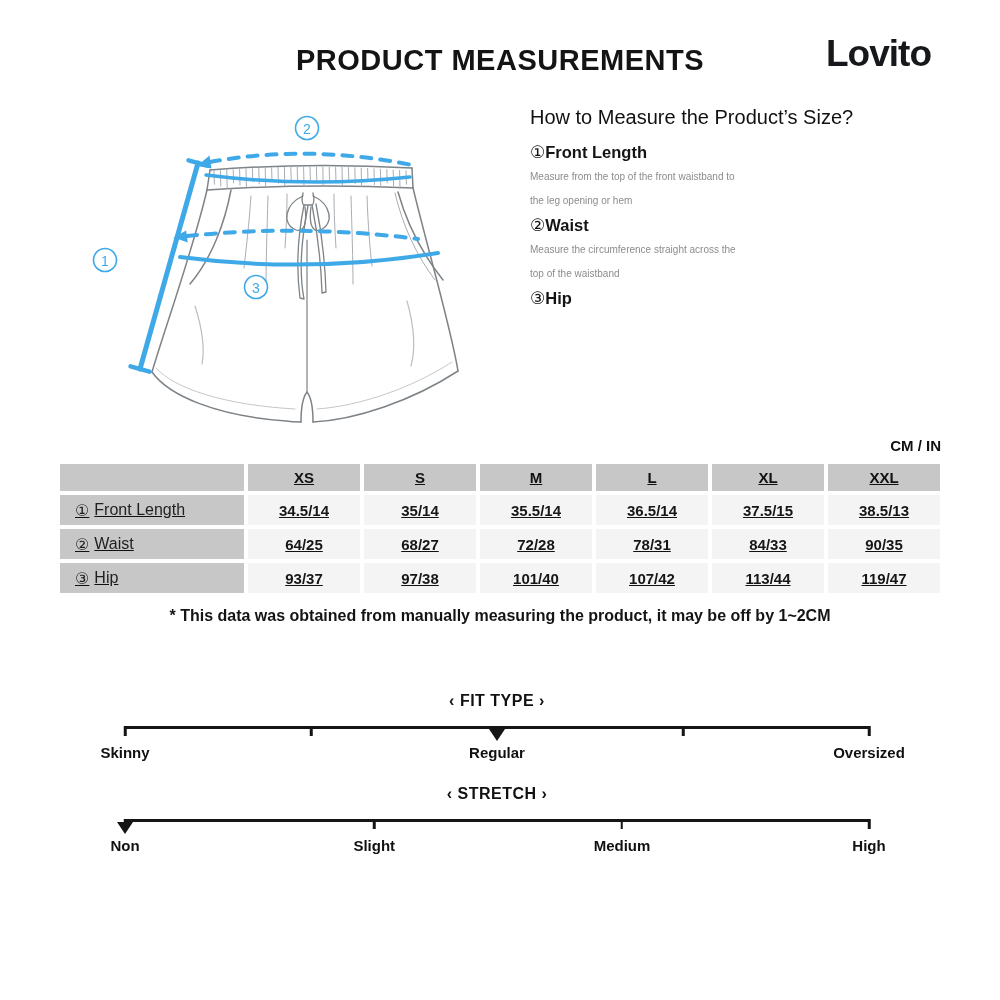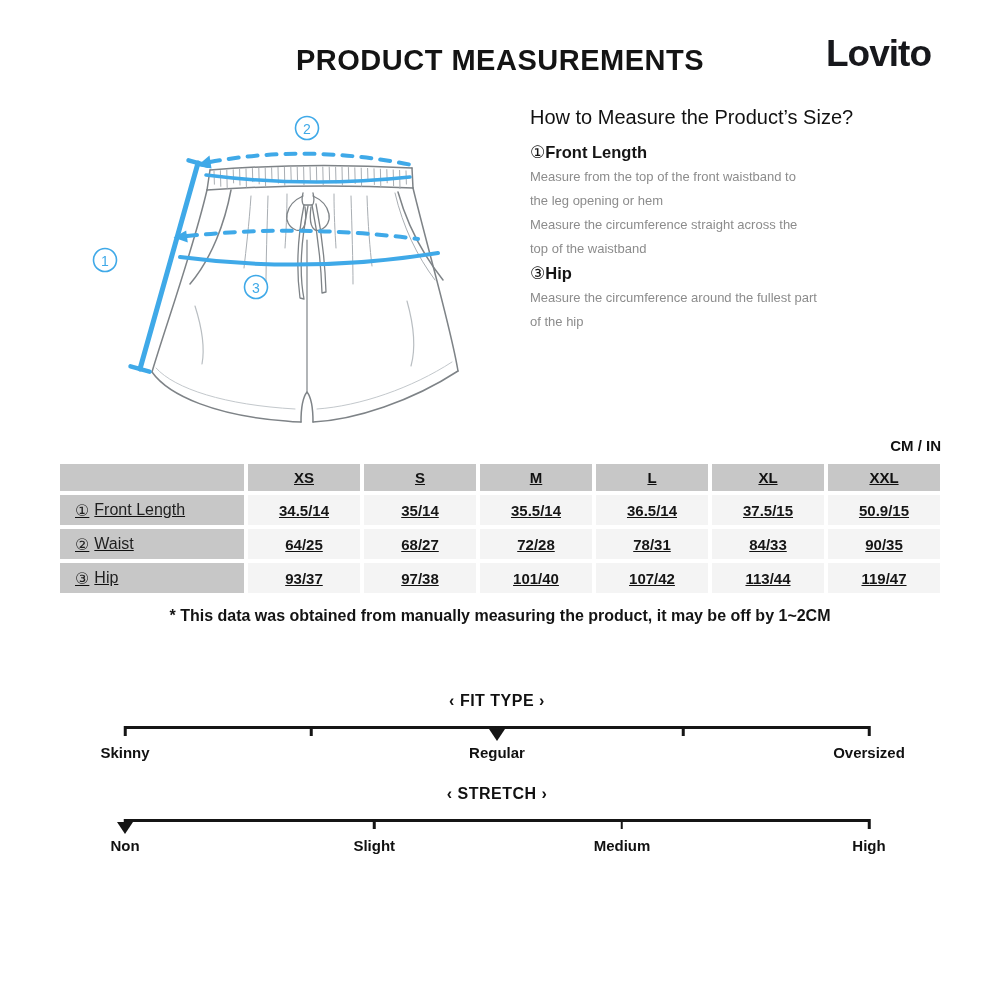--- a/index.html
+++ b/index.html
@@ -14,21 +14,21 @@
   .logo{
     position:absolute;top:33px;right:69px;
     font-size:37px;font-weight:800;letter-spacing:-1px;color:#17181c;
   }
   .diagram{position:absolute;left:55px;top:100px;}
   .howto{position:absolute;left:530px;top:106px;width:432px;}
   .howto-h{font-size:20px;font-weight:400;color:#111;margin-bottom:11px;}
   .hitem{margin:0;}
   .hlabel{font-size:16.5px;font-weight:700;color:#141414;line-height:24px;}
   .hnum{font-weight:400;font-size:17px;}
-  .hdesc{font-size:13px;color:#8c8c8c;line-height:23.5px;white-space:pre-line;margin-bottom:1px;}
+  .hdesc{font-size:10px;color:#8c8c8c;line-height:23.5px;white-space:pre-line;margin-bottom:1px;}
   .unit{position:absolute;top:437px;right:59px;font-size:15px;font-weight:700;}
   .table{
     position:absolute;left:60px;top:464px;width:880px;
     display:grid;grid-template-columns:184px repeat(6,1fr);
     grid-template-rows:27px 30px 30px 30px;gap:4px;background:#fff;text-decoration:underline;
   }
   .th{background:#c7c7c7;display:flex;align-items:center;justify-content:center;
       font-size:15px;font-weight:700;color:#111;}
   .tl{background:#c7c7c7;display:flex;align-items:center;padding-left:15px;
       font-size:16px;font-weight:500;color:#1f1f1f;}
@@ -117,27 +117,26 @@
 
   <div class="howto">
     <div class="howto-h">How to Measure the Product’s Size?</div>
     <div id="howto-list">
         <div class="hitem">
           <div class="hlabel"><span class="hnum">①</span><span>Front Length</span></div>
           <div class="hdesc">Measure from the top of the front waistband to
 the leg opening or hem</div>
         </div>
         <div class="hitem">
+          <div class="hlabel"><span class="hnum">②</span><span>Waist</span></div>
           <div class="hdesc">Measure the circumference straight across the
 top of the waistband</div>
         </div>
         <div class="hitem">
           <div class="hlabel"><span class="hnum">③</span><span>Hip</span></div>
-          <div class="hdesc">Measure the circumference around the fullest part
-of the hip</div>
         </div>
       </div>
   </div>
 
   <div class="unit">CM / IN</div>
 
   <div class="table" id="size-table">
       <div class="th"></div>
       <div class="th">XS</div>
       <div class="th">S</div>
@@ -147,21 +146,21 @@
       <div class="th">XXL</div>
       <div class="tl">
         <span class="tnum">①</span>
         <span>Front Length</span>
       </div>
       <div class="td">34.5/14</div>
       <div class="td">35/14</div>
       <div class="td">35.5/14</div>
       <div class="td">36.5/14</div>
       <div class="td">37.5/15</div>
-      <div class="td">50.9/15</div>
+      <div class="td">38.5/13</div>
       <div class="tl">
         <span class="tnum">②</span>
         <span>Waist</span>
       </div>
       <div class="td">64/25</div>
       <div class="td">68/27</div>
       <div class="td">72/28</div>
       <div class="td">78/31</div>
       <div class="td">84/33</div>
       <div class="td">90/35</div>

